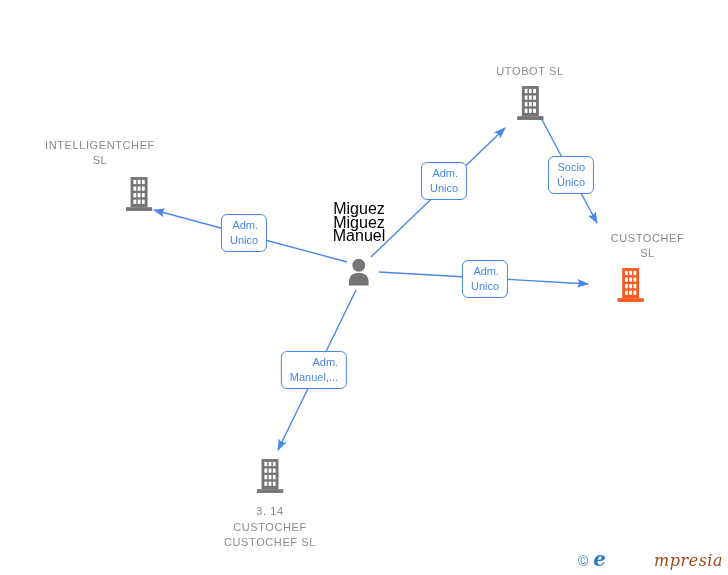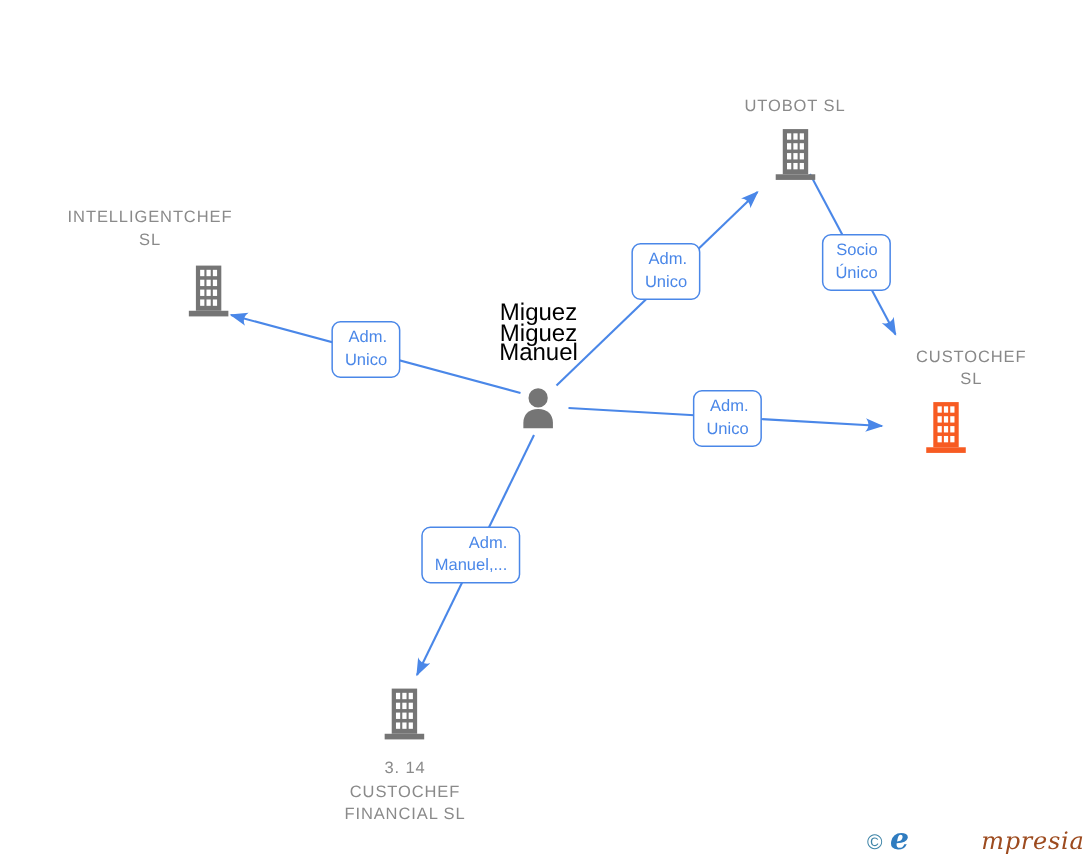--- a/index.html
+++ b/index.html
@@ -192,21 +192,21 @@
             <rect x="20" y="17" width="3" height="4.5"></rect>
           <rect x="11" y="24" width="3" height="4.5"></rect>
             <rect x="15.5" y="24" width="3" height="4.5"></rect>
             <rect x="20" y="24" width="3" height="4.5"></rect>
         </g>
       </svg>
     </span>
     <div class="node-label wide label-gap">
       <div>3. 14</div>
       <div>CUSTOCHEF</div>
-      <div>FINANCIAL SL</div>
+      <div>CUSTOCHEF SL</div>
     </div>
   </div>
 
   <div class="edge-label" style="left:244px;top:233px;">
     <div>Adm.</div>
     <div>Unico</div>
   </div>
 
   <div class="edge-label" style="left:444px;top:181px;">
     <div>Adm.</div>

